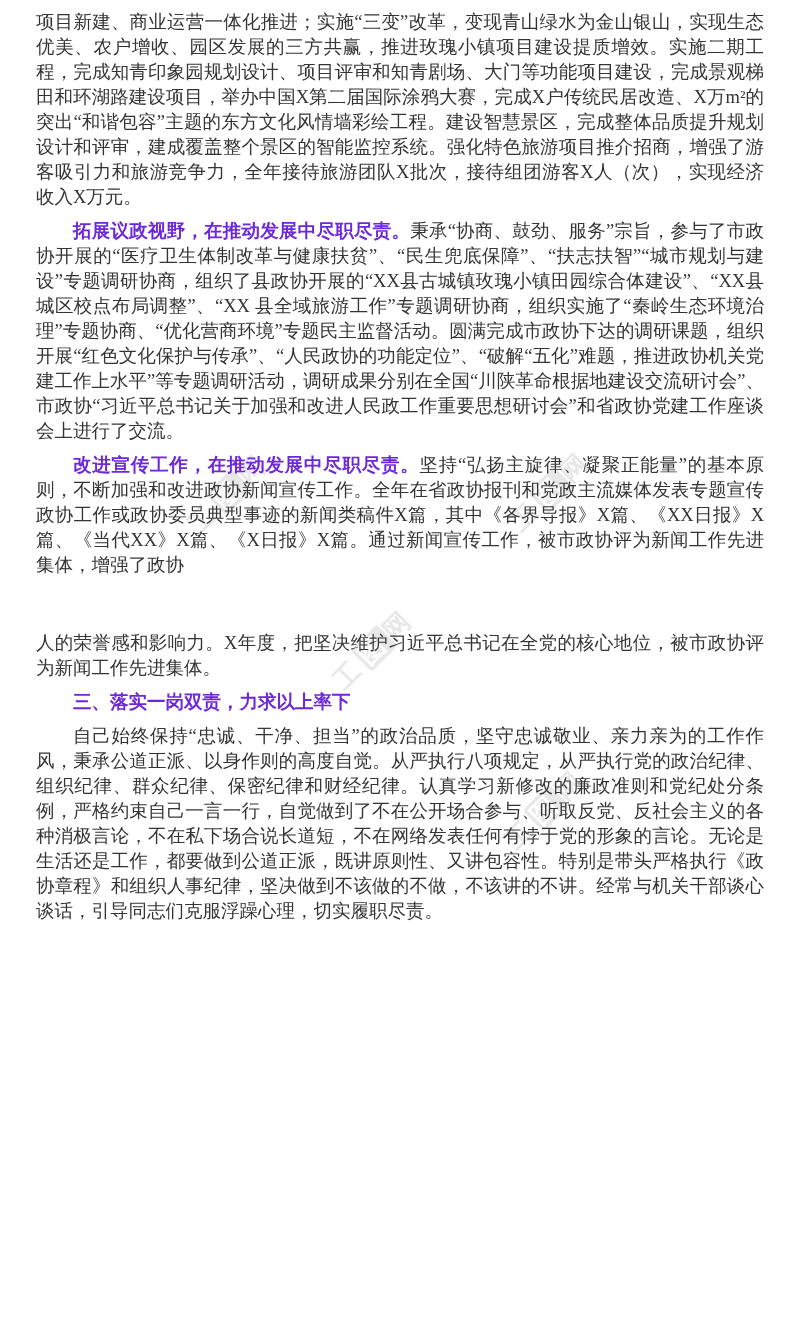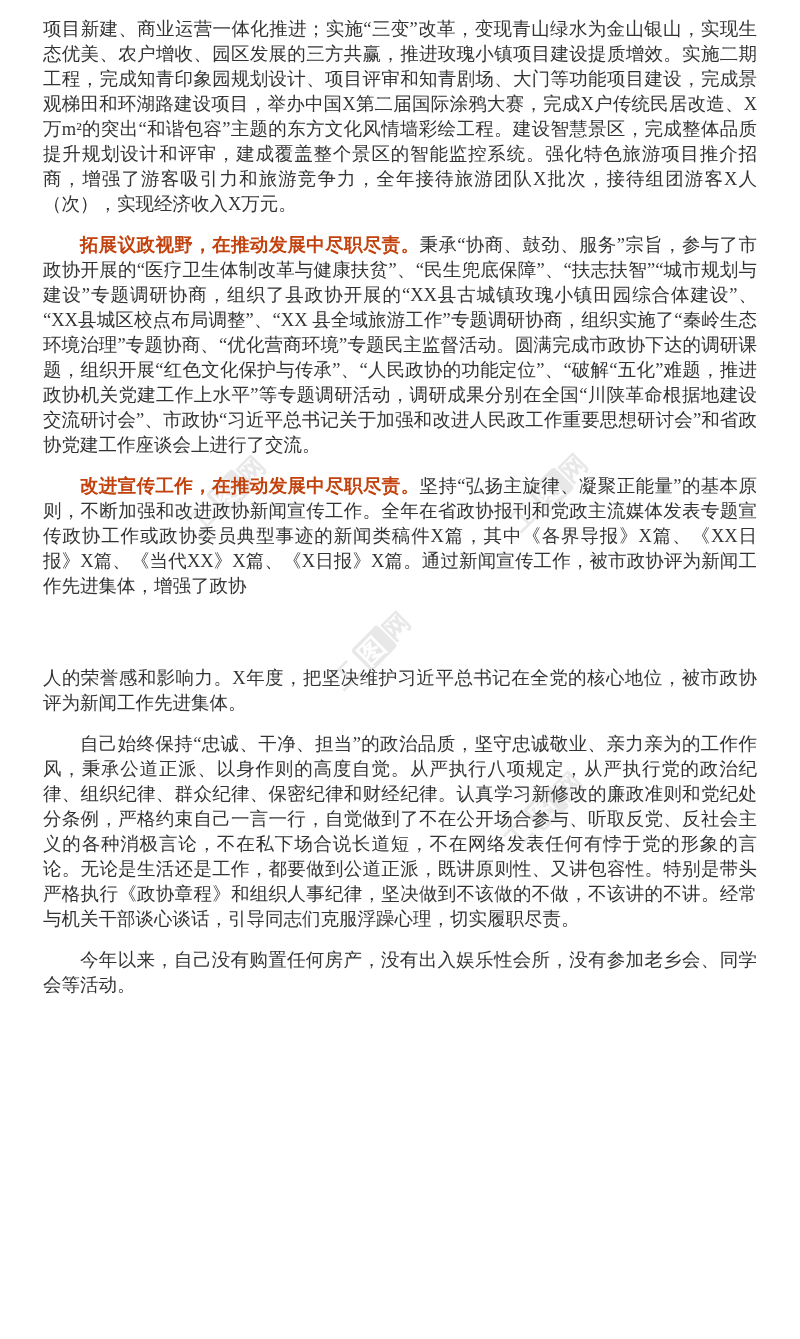--- a/index.html
+++ b/index.html
@@ -15,23 +15,23 @@
     position: absolute;
     left: 27px;
     top: 1px;
     width: 746px;
     color: #343434;
     font-size: 18.5px;
     line-height: 25px;
     text-align: justify;
     z-index: 1;
   }
-  .para { margin: 16px; text-indent: 2em; }
+  .para { margin: 9px; text-indent: 2em; }
   .para.no-indent { text-indent: 0; }
-  .lead { font-weight: bold; color: #c2410c; }
+  .lead { font-weight: bold; color: #6d28d9; }
   .page-break-spacer { height: 35px; }
   
   .wm {
     position: absolute;
     transform: rotate(-45deg);
     font-size: 26px;
     font-weight: bold;
     color: #c9c9c9;
     opacity: 0.42;
     letter-spacing: 7px;
@@ -64,19 +64,19 @@
 
   <p class="para"><b class="lead">拓展议政视野，在推动发展中尽职尽责。</b><span>秉承“协商、鼓劲、服务”宗旨，参与了市政协开展的“医疗卫生体制改革与健康扶贫”、“民生兜底保障”、“扶志扶智”“城市规划与建设”专题调研协商，组织了县政协开展的“XX县古城镇玫瑰小镇田园综合体建设”、“XX县城区校点布局调整”、“XX 县全域旅游工作”专题调研协商，组织实施了“秦岭生态环境治理”专题协商、“优化营商环境”专题民主监督活动。圆满完成市政协下达的调研课题，组织开展“红色文化保护与传承”、“人民政协的功能定位”、“破解“五化”难题，推进政协机关党建工作上水平”等专题调研活动，调研成果分别在全国“川陕革命根据地建设交流研讨会”、市政协“习近平总书记关于加强和改进人民政工作重要思想研讨会”和省政协党建工作座谈会上进行了交流。</span></p>
 
 
   <p class="para"><b class="lead">改进宣传工作，在推动发展中尽职尽责。</b><span>坚持“弘扬主旋律、凝聚正能量”的基本原则，不断加强和改进政协新闻宣传工作。全年在省政协报刊和党政主流媒体发表专题宣传政协工作或政协委员典型事迹的新闻类稿件X篇，其中《各界导报》X篇、《XX日报》X篇、《当代XX》X篇、《X日报》X篇。通过新闻宣传工作，被市政协评为新闻工作先进集体，增强了政协</span></p>
 
   <div class="page-break-spacer"></div>
 
   <p class="para no-indent"><span>人的荣誉感和影响力。X年度，把坚决维护习近平总书记在全党的核心地位，被市政协评为新闻工作先进集体。</span></p>
 
+  <p class="para"><b class="lead">三、落实一岗双责，力求以上率下</b></p>
 
   <p class="para"><span>自己始终保持“忠诚、干净、担当”的政治品质，坚守忠诚敬业、亲力亲为的工作作风，秉承公道正派、以身作则的高度自觉。从严执行八项规定，从严执行党的政治纪律、组织纪律、群众纪律、保密纪律和财经纪律。认真学习新修改的廉政准则和党纪处分条例，严格约束自己一言一行，自觉做到了不在公开场合参与、听取反党、反社会主义的各种消极言论，不在私下场合说长道短，不在网络发表任何有悖于党的形象的言论。无论是生活还是工作，都要做到公道正派，既讲原则性、又讲包容性。特别是带头严格执行《政协章程》和组织人事纪律，坚决做到不该做的不做，不该讲的不讲。经常与机关干部谈心谈话，引导同志们克服浮躁心理，切实履职尽责。</span></p>
 
 
-  <p class="para"><span>今年以来，自己没有购置任何房产，没有出入娱乐性会所，没有参加老乡会、同学会等活动。</span></p>
 
 </div>
 
 </body></html>

